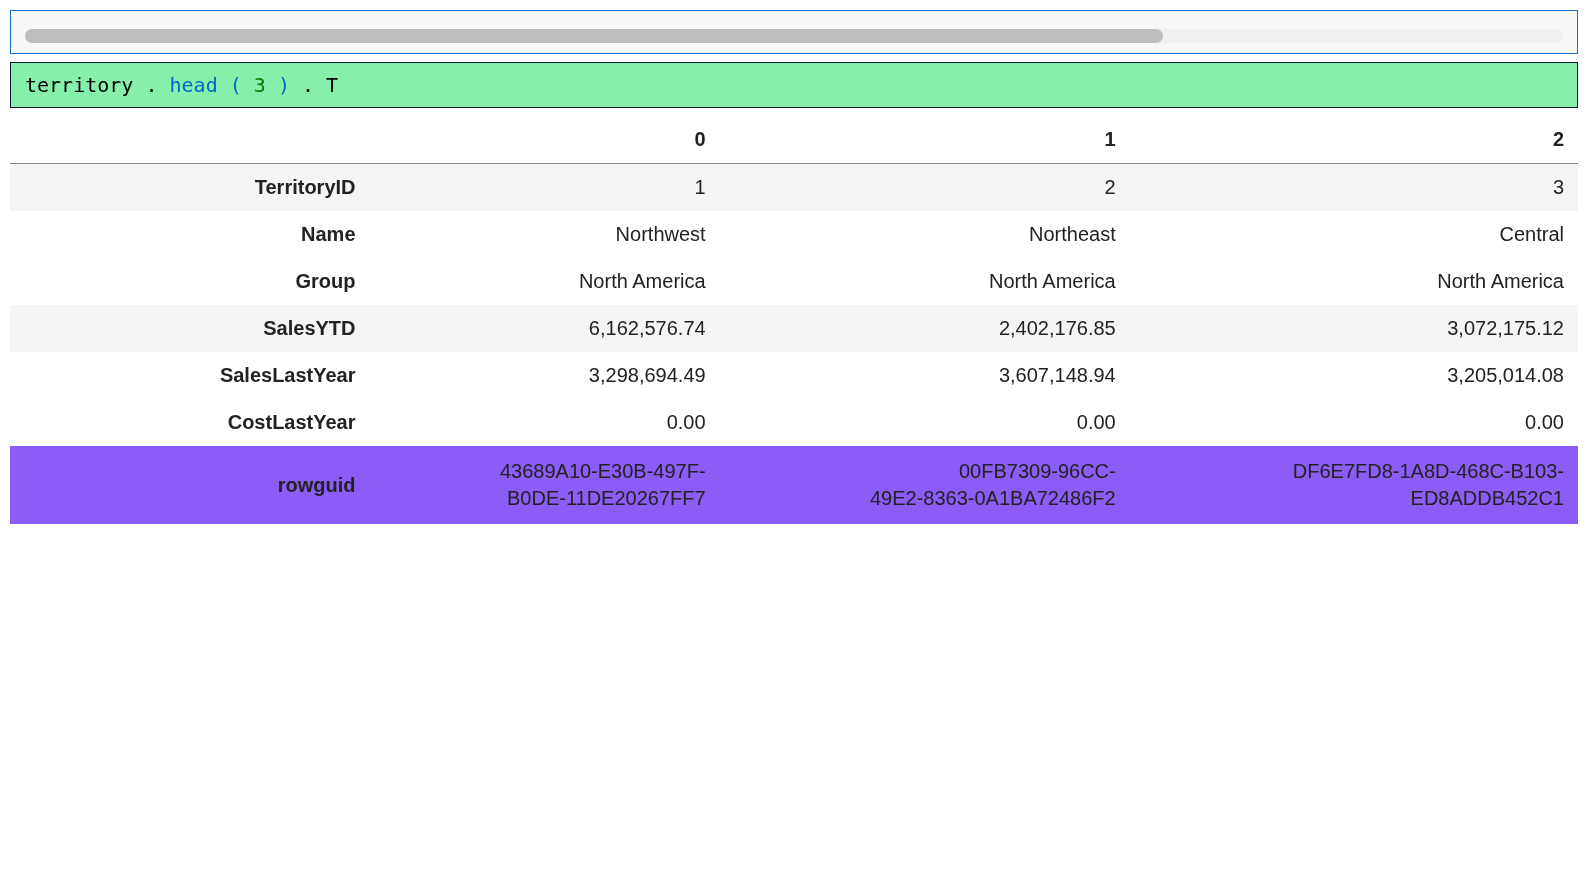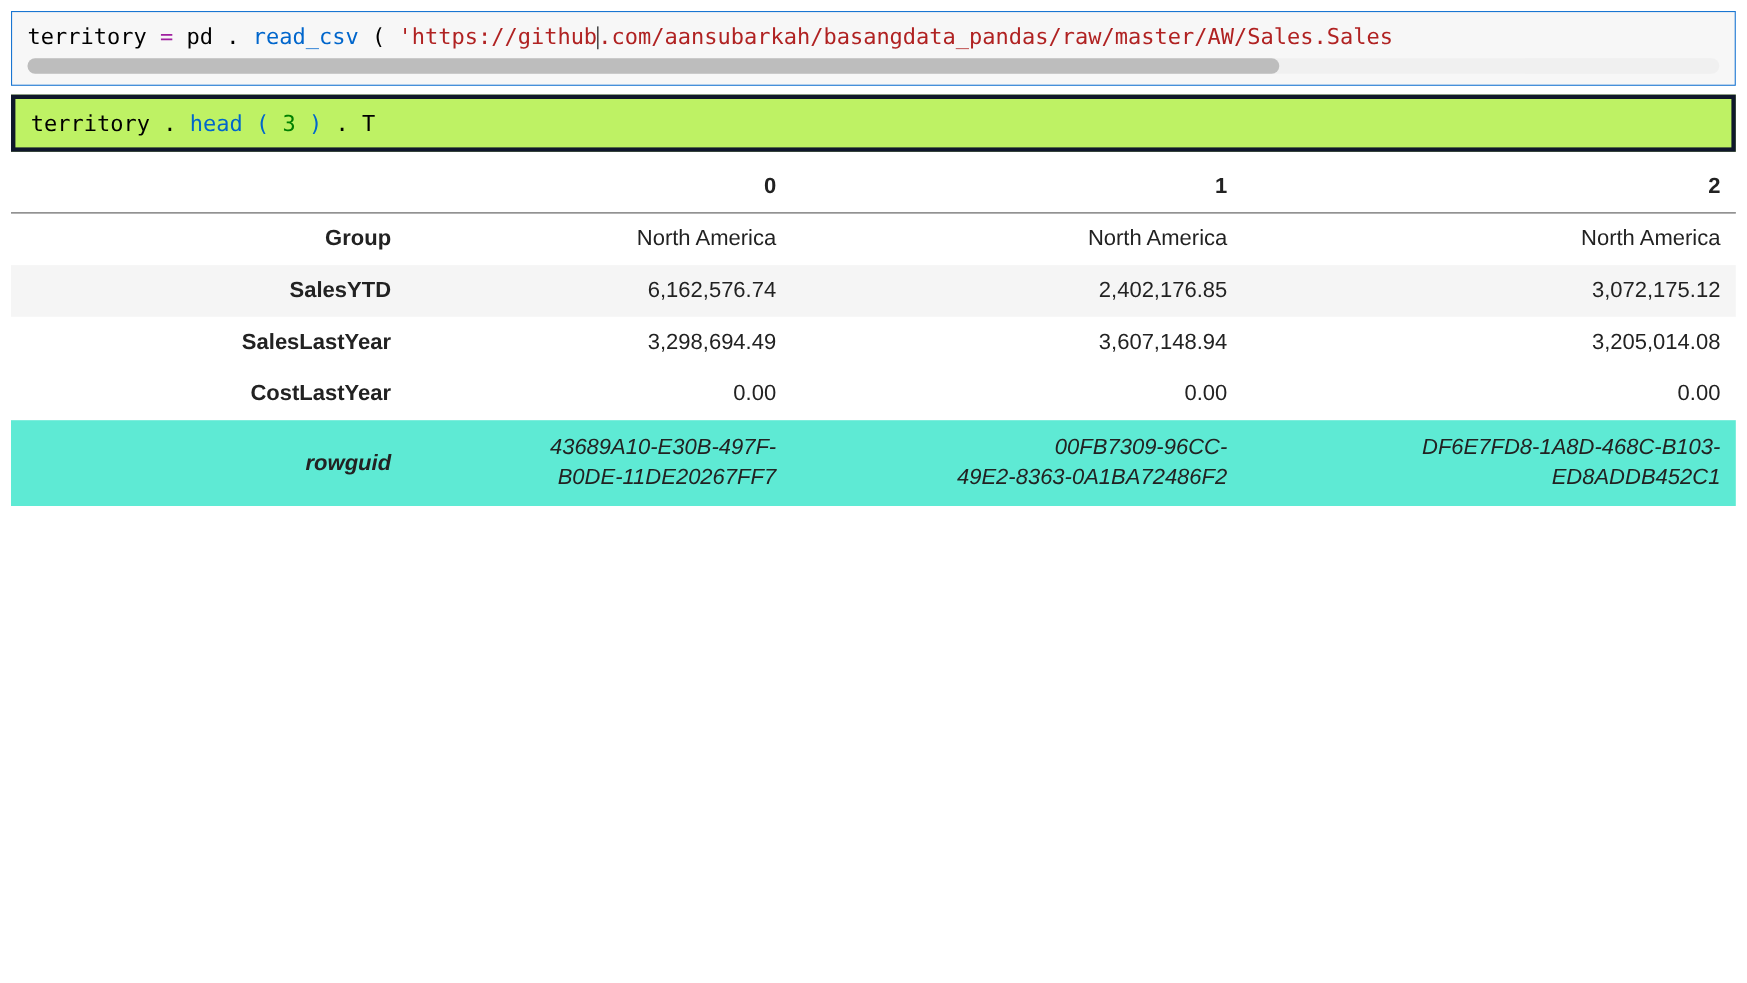--- a/index.html
+++ b/index.html
@@ -5,22 +5,22 @@
   * { box-sizing: border-box; }
   body {
     margin: 0;
     padding: 10px;
     font-family: -apple-system, BlinkMacSystemFont, "Segoe UI", Helvetica, Arial, sans-serif;
     font-size: 18px;
     color: #333;
     background: #fff;
   }
   .cell {
-    border: 4px solid #0f172a;
-    background: #bef264;
+    border: 1px solid #0f172a;
+    background: #86efac;
     padding: 10px 14px;
     margin-bottom: 8px;
     position: relative;
   }
   .cell.focused {
     border: 1.5px solid #1976d2;
     background: #f7f7f7;
   }
   .code-line {
     font-family: ui-monospace, SFMono-Regular, Menlo, Monaco, Consolas, monospace;
@@ -72,39 +72,30 @@
     border: 0;
   }
   table.df thead th {
     font-weight: 700;
     border-bottom: 1px solid #888;
   }
   table.df tbody th {
     font-weight: 700;
   }
   table.df tbody tr.stripe { background: #f5f5f5; }
-  table.df tbody tr.highlight { background: #5eead4; font-style: italic; }
+  table.df tbody tr.highlight { background: #8b5cf6; }
   table.df thead th:first-child,
   table.df tbody th:first-child { min-width: 240px; }
   table.df td { min-width: 220px; }
   .guid { line-height: 1.35; }
 </style>
 </head>
 <body>
 
 <div class="cell focused">
-  <div class="code-line">
-    <span class="tok-var">territory</span>
-    <span class="tok-op"> = </span>
-    <span class="tok-var">pd</span>
-    <span class="tok-call">.</span>
-    <span class="tok-func">read_csv</span>
-    <span class="tok-call">(</span>
-    <span class="tok-str">'https://github</span><span class="cursor"></span><span class="tok-str">.com/aansubarkah/basangdata_pandas/raw/master/AW/Sales.Sales</span>
-  </div>
   <div class="hscroll-track">
     <div class="hscroll-thumb"></div>
   </div>
 </div>
 
 <div class="cell">
   <div class="code-line">
     <span class="tok-var">territory</span>
     <span class="tok-call">.</span>
     <span class="tok-func">head</span>
@@ -120,20 +111,32 @@
   <table class="df">
     <thead>
       <tr id="df-header-row">
         <th></th>
       <th>0</th>
           <th>1</th>
           <th>2</th>
         </tr>
     </thead>
     <tbody id="df-body">
+        <tr class="stripe">
+          <th>TerritoryID</th>
+          <td>1</td>
+          <td>2</td>
+          <td>3</td>
+        </tr>
+        <tr>
+          <th>Name</th>
+          <td>Northwest</td>
+          <td>Northeast</td>
+          <td>Central</td>
+        </tr>
         <tr>
           <th>Group</th>
           <td>North America</td>
           <td>North America</td>
           <td>North America</td>
         </tr>
         <tr class="stripe">
           <th>SalesYTD</th>
           <td>6,162,576.74</td>
           <td>2,402,176.85</td>

